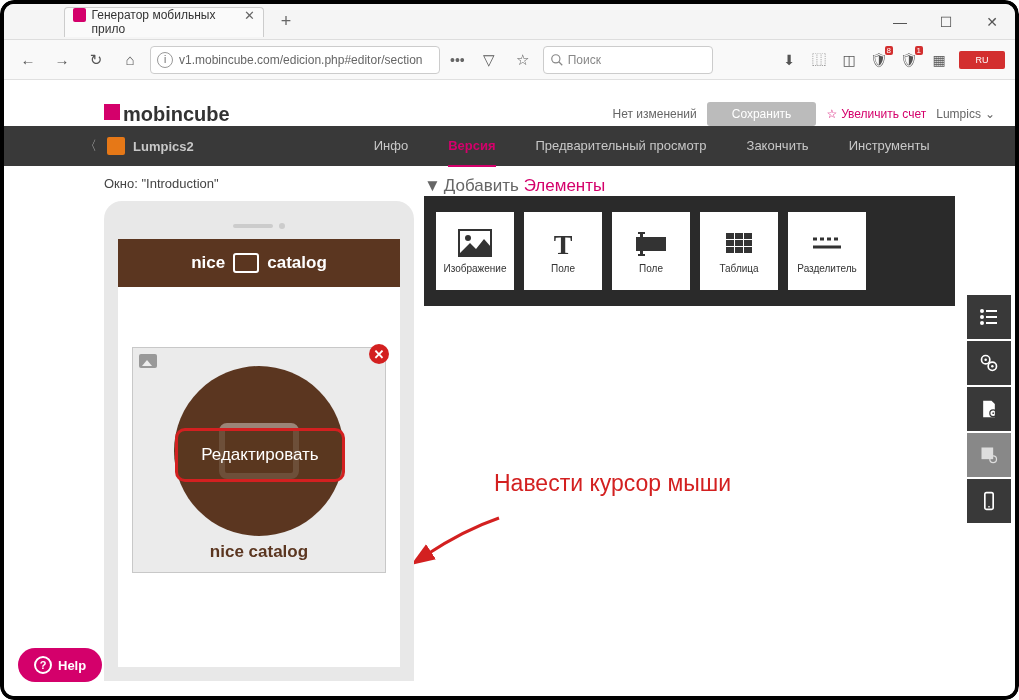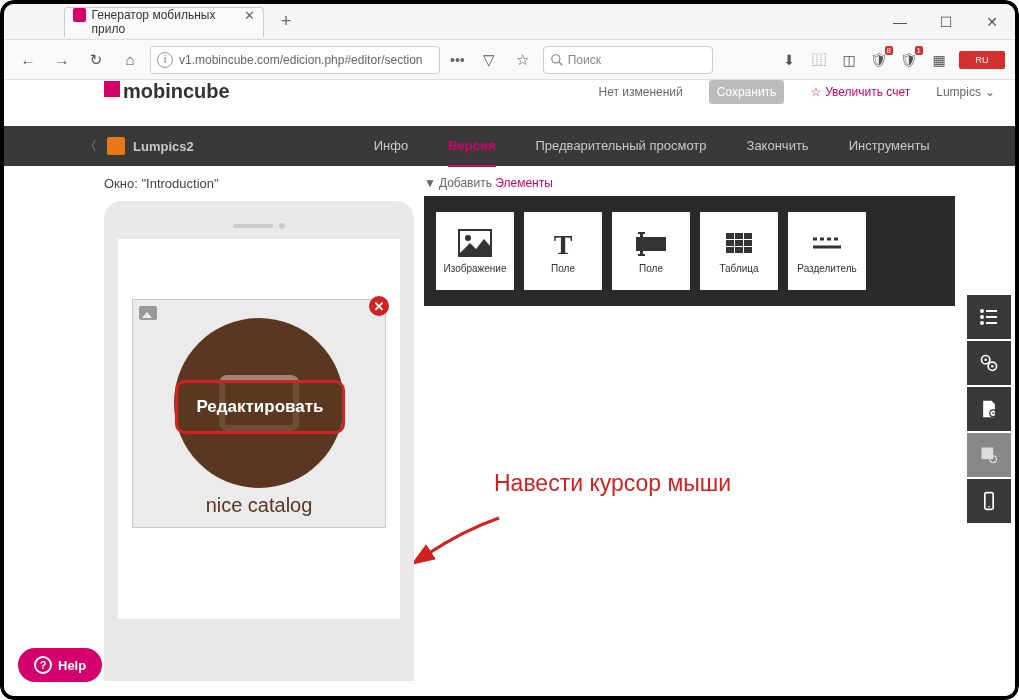--- a/index.html
+++ b/index.html
@@ -15,25 +15,25 @@
 .addrbar{height:40px;display:flex;align-items:center;background:#f9f9f9;border-bottom:1px solid #e0e0e0;padding:0 10px;gap:6px}
 .navbtn{width:28px;height:28px;display:flex;align-items:center;justify-content:center;color:#555;border:1px solid transparent;border-radius:4px;font-size:15px}
 .urlbox{flex:0 0 290px;height:28px;border:1px solid #ccc;border-radius:4px;display:flex;align-items:center;padding:0 6px;font-size:12px;color:#666;background:#fff}
 .urlbox .info{width:16px;height:16px;border:1px solid #999;border-radius:50%;display:flex;align-items:center;justify-content:center;font-size:10px;margin-right:6px}
 .searchbox{flex:0 0 170px;height:28px;border:1px solid #ccc;border-radius:4px;display:flex;align-items:center;padding:4px 6px;font-size:12px;color:#888;background:#fff}
 .searchbox svg{margin-right:4px}
 .exticons{margin-left:auto;display:flex;gap:10px;align-items:center}
 .exticons .ext{width:20px;height:20px;font-size:14px;color:#555;display:flex;align-items:center;justify-content:center;position:relative}
 .badge{position:absolute;top:-4px;right:-4px;background:#d32f2f;color:#fff;font-size:8px;border-radius:2px;padding:0 2px}
 .page{position:relative;height:calc(100% - 76px);background:#fff}
-.topwhite{height:46px;display:flex;align-items:flex-start;padding:0 20px 0 100px}
+.topwhite{height:46px;display:flex;align-items:flex-end;padding:0 20px 0 100px}
 .logo{display:flex;align-items:center;font-size:20px;font-weight:bold;color:#333}
 .logo .sq{width:16px;height:16px;background:#d4006b;margin-right:3px;margin-top:-6px}
-.topright{margin-left:auto;display:flex;align-items:center;gap:26px;font-size:12px;color:#666}
-.savebtn{background:#bbb;color:#fff;padding:5px 8px;border-radius:3px;font-size:12px}
+.topright{margin-left:auto;display:flex;align-items:center;gap:10px;font-size:12px;color:#666}
+.savebtn{background:#bbb;color:#fff;padding:5px 25px;border-radius:3px;font-size:12px}
 .upgrade{color:#d4006b;display:flex;align-items:center;gap:4px}
 .star{color:#d4006b}
 .userdrop{display:flex;align-items:center;gap:4px}
 .navbar{height:40px;background:#393939;display:flex;align-items:center;padding:0 20px 0 80px;color:#c8c8c8;font-size:13px}
 .back{color:#aaa;margin-right:10px}
 .appicon{width:18px;height:18px;background:#e67817;border-radius:2px;margin-right:8px}
 .appname{font-weight:bold;margin-right:40px}
 .navtabs{display:flex;gap:40px;margin-left:140px}
 .navtab{padding:12px 0;cursor:pointer}
 .navtab.active{color:#d4006b;border-bottom:2px solid #d4006b;font-weight:bold}
@@ -46,24 +46,24 @@
 .dot{width:6px;height:6px;background:#ccc;border-radius:50%}
 .header{background:#5b3620;height:48px;display:flex;align-items:center;justify-content:center;color:#fff;font-size:17px;font-weight:bold;gap:8px}
 .hicon{width:26px;height:20px;border:2px solid #fff;border-radius:3px}
 .whitearea{background:#fff;height:380px;padding:60px 14px 0;position:relative}
 .card{position:relative;background:#ebebeb;border:1px solid #c8c8c8;padding:10px}
 .cardicon{position:absolute;top:6px;left:6px;width:18px;height:14px;background:#999;border-radius:2px;display:flex;align-items:center;justify-content:center}
 .cardicon::after{content:"";width:0;height:0;border-left:5px solid transparent;border-right:5px solid transparent;border-bottom:6px solid #eee;position:absolute;bottom:2px;left:3px}
 .delbtn{position:absolute;top:-4px;right:-4px;width:20px;height:20px;background:#d32020;border-radius:50%;color:#fff;display:flex;align-items:center;justify-content:center;font-size:13px;font-weight:bold}
 .circle{width:170px;height:170px;background:#5b3620;border-radius:50%;margin:8px auto 6px;display:flex;align-items:center;justify-content:center;position:relative}
 .circicon{width:80px;height:56px;border:6px solid #9b8577;border-radius:8px}
-.editbox{position:absolute;background:rgba(90,55,32,0.7);border:3px solid #d32020;border-radius:10px;padding:14px 10px;color:#fff;font-size:17px;font-weight:bold;width:170px;text-align:center;top:80px;left:42px}
-.cardlabel{text-align:center;color:#5b3620;font-size:20px;font-weight:normal;margin-top:4px}
+.editbox{position:absolute;background:rgba(90,55,32,0.7);border:3px solid #d32020;border-radius:10px;padding:14px 10px;color:#fff;font-size:17px;font-weight:normal;width:170px;text-align:center;top:80px;left:42px}
+.cardlabel{text-align:center;color:#5b3620;font-size:17px;font-weight:bold;margin-top:4px}
 .rightcol{flex:1;padding:10px 60px 0 10px}
-.addline{font-size:12px;color:#666;margin-bottom:6px}
+.addline{font-size:17px;color:#666;}
 .addline .tri{color:#666;margin-right:3px}
 .addline .pink{color:#d4006b}
 .elembar{background:#2a2a2a;padding:16px 12px;display:flex;gap:10px}
 .elem{background:#fff;width:78px;height:78px;display:flex;flex-direction:column;align-items:center;justify-content:center;font-size:10px;color:#333;gap:6px}
 .elem svg,.elem .ei{width:34px;height:28px}
 .annot{position:absolute;top:390px;left:490px;color:#d32020;font-size:23px}
 .arrow{position:absolute;top:430px;left:410px}
 .sidetools{position:absolute;right:4px;top:215px;display:flex;flex-direction:column}
 .stool{width:44px;height:44px;background:#393939;display:flex;align-items:center;justify-content:center;color:#fff;margin-bottom:2px}
 .stool.dim{background:#888}
@@ -153,20 +153,25 @@
   </div>
 
   <div class="content">
     <div class="leftcol">
       <div class="wintitle">Окно: "Introduction"</div>
       <div class="phone">
         <div class="phonetop">
               <div class="speaker"></div>
               <div class="dot"></div>
             </div>
+        <div class="header">
+          <span>nice</span>
+          <div class="hicon"></div>
+          <span>catalog</span>
+        </div>
         <div class="whitearea">
           <div class="card">
             <div class="cardicon"></div>
             <div class="delbtn">✕</div>
             <div class="circle">
               <div class="circicon"></div>
             </div>
             <div class="editbox"><span>Редактировать</span></div>
             <div class="cardlabel">nice catalog</div>
           </div>

